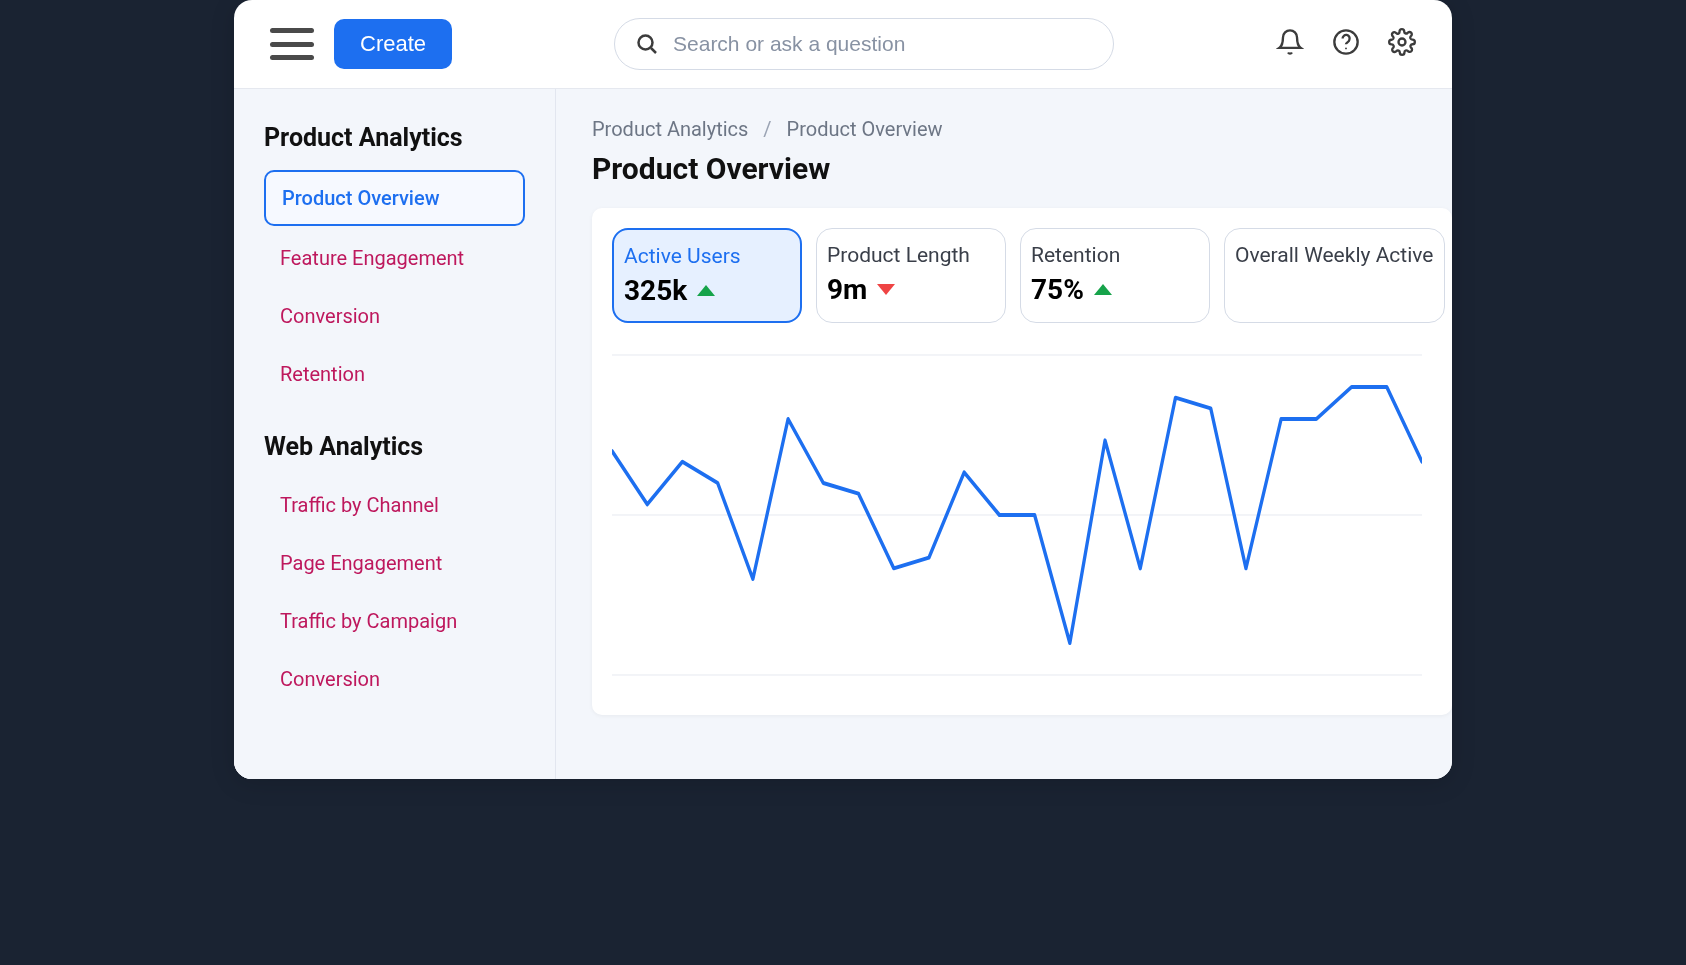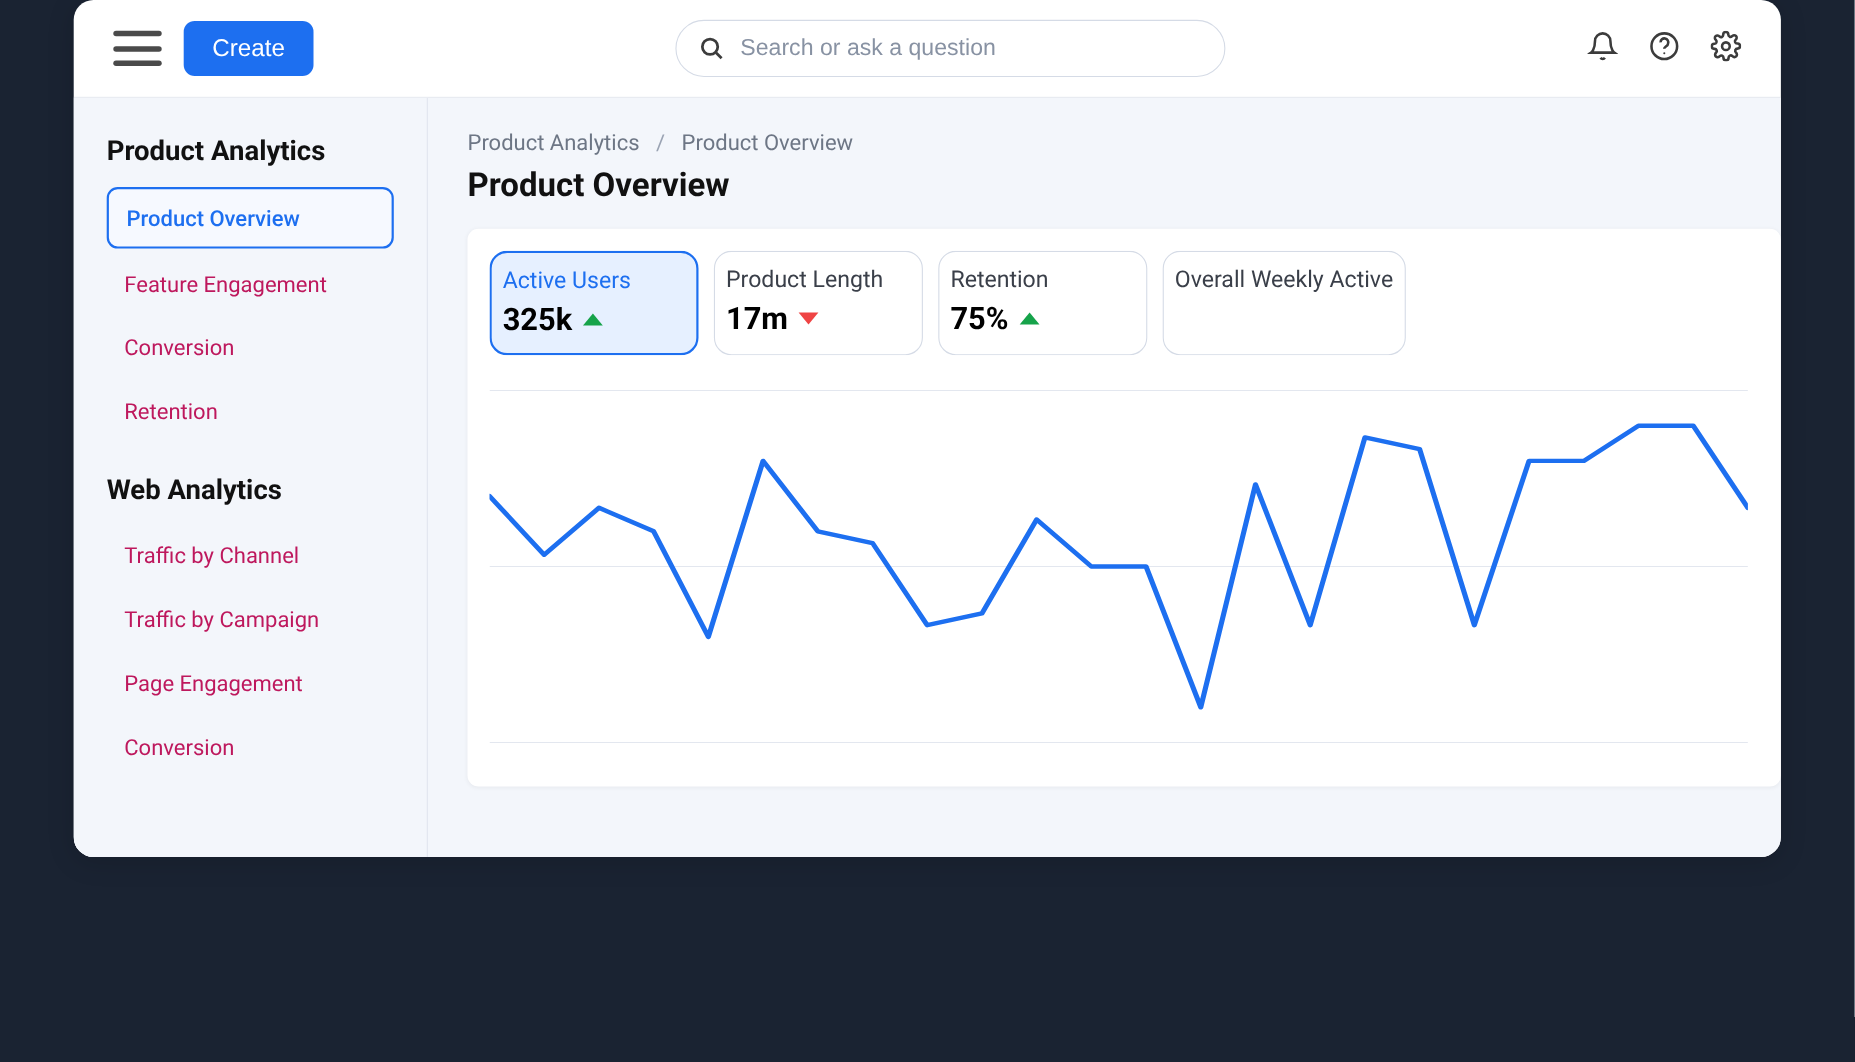--- a/index.html
+++ b/index.html
@@ -5,21 +5,21 @@
   * { box-sizing: border-box; margin: 0; padding: 0; }
   html, body { height: 100%; }
   body {
     font-family: -apple-system, BlinkMacSystemFont, "Segoe UI", Roboto, "Helvetica Neue", Arial, sans-serif;
     background: #1a2332;
     display: flex;
     align-items: flex-start;
     justify-content: center;
   }
   .app-window {
-    width: 1552px;
+    width: 1218px;
     background: #fff;
     border-radius: 18px;
     overflow: hidden;
     margin: 0;
     box-shadow: 0 4px 24px rgba(0,0,0,0.15);
   }
   
   .header {
     display: flex;
     align-items: center;
@@ -243,22 +243,22 @@
 
     <div class="sidebar">
       <div class="side-group-title">Product Analytics</div>
       <div class="side-item active">Product Overview</div>
       <div class="side-item">Feature Engagement</div>
       <div class="side-item">Conversion</div>
       <div class="side-item">Retention</div>
 
       <div class="side-group-title second">Web Analytics</div>
       <div class="side-item">Traffic by Channel</div>
+      <div class="side-item">Page Engagement</div>
       <div class="side-item">Traffic by Campaign</div>
-      <div class="side-item">Page Engagement</div>
       <div class="side-item">Conversion</div>
     </div>
 
     <div class="main">
       <div class="breadcrumb">
         <span>Product Analytics</span>
         <span class="sep">/</span>
         <span>Product Overview</span>
       </div>
       <h1 class="page-title">Product Overview</h1>
@@ -271,21 +271,21 @@
             <div class="metric-value-row">
               <span class="metric-value">325k</span>
               <span class="tri up"></span>
             </div>
           </div>
 
 
           <div class="metric-card">
             <div class="metric-label">Product Length</div>
             <div class="metric-value-row">
-              <span class="metric-value">17m</span>
+              <span class="metric-value">9m</span>
               <span class="tri down"></span>
             </div>
           </div>
 
           <div class="metric-card">
             <div class="metric-label">Retention</div>
             <div class="metric-value-row">
               <span class="metric-value">75%</span>
               <span class="tri up"></span>
             </div>

